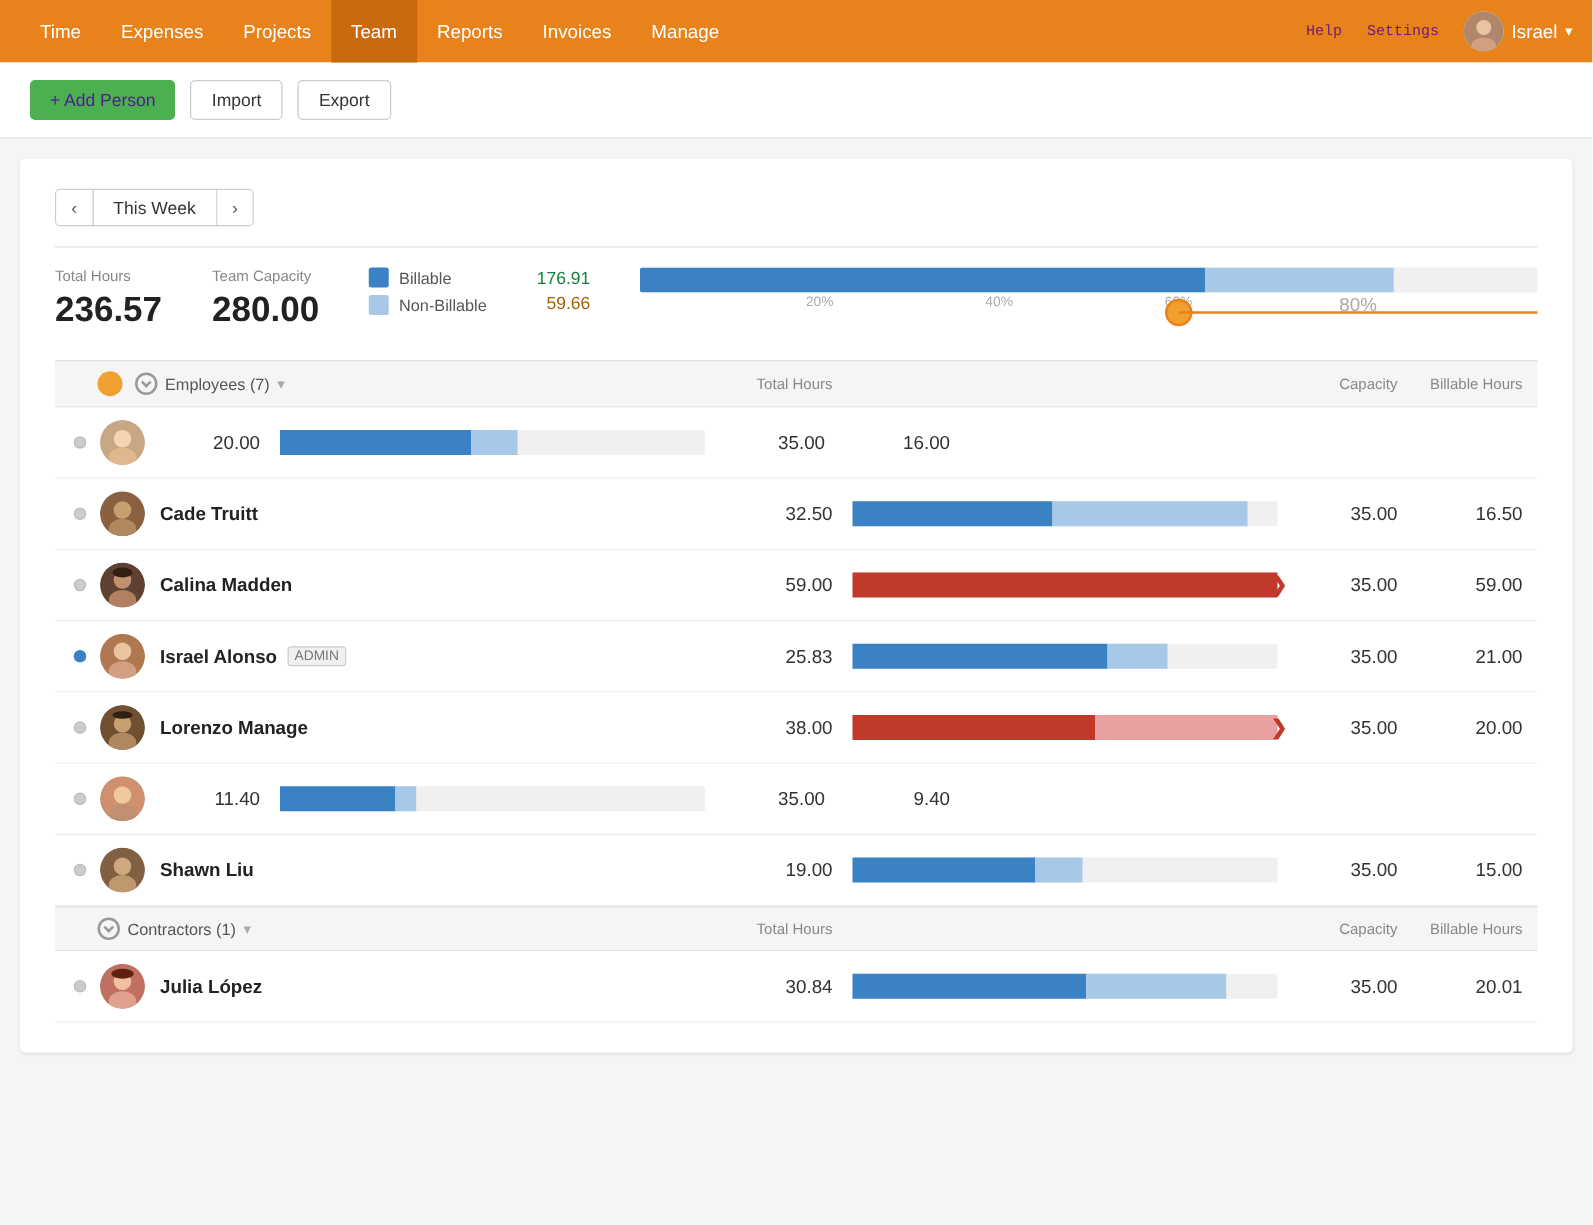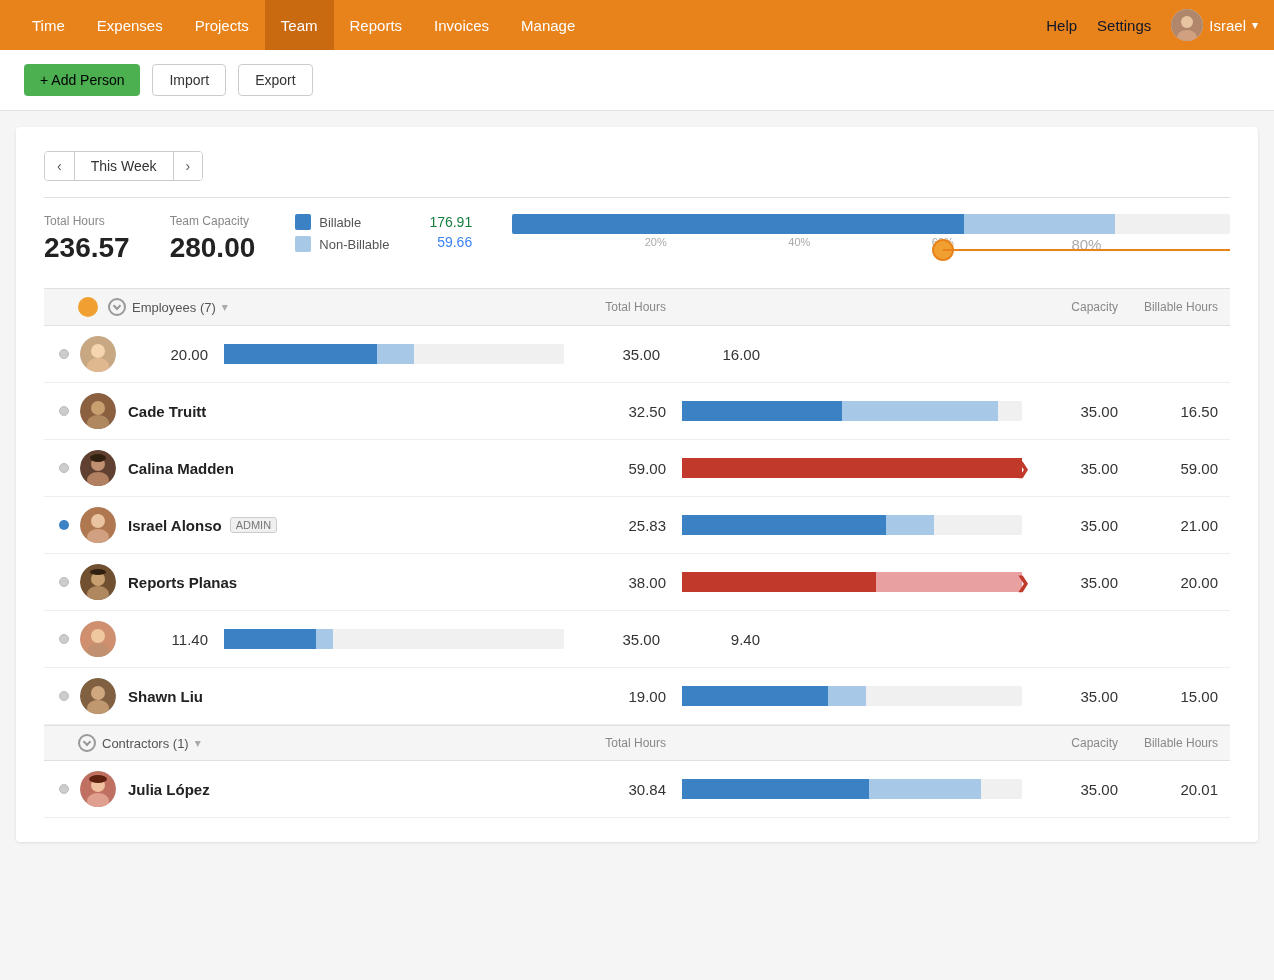--- a/index.html
+++ b/index.html
@@ -1,29 +1,29 @@
 <!DOCTYPE html>
 <html><head>
   <meta charset="utf-8">
   <style>
     * { box-sizing: border-box; margin: 0; padding: 0; }
     body { font-family: -apple-system, BlinkMacSystemFont, 'Segoe UI', sans-serif; background: #f5f5f5; font-size: 14px; color: #333; }
     .nav-links { display: flex; gap: 0; flex: 1; }
     .nav-link { color: #fff; padding: 0 16px; height: 50px; display: flex; align-items: center; font-size: 15px; cursor: pointer; text-decoration: none; }
     .nav-link.team-active { background: #c96a10; }
     .nav-right { display: flex; align-items: center; gap: 20px; margin-left: auto; }
-    .nav-right-link { color: #0f172a; font-size: 15px; cursor: pointer; }
+    .nav-right-link { color: #701a75; font-size: 12px; cursor: pointer; font-family: Liberation Mono, monospace; }
     .avatar-wrap { display: flex; align-items: center; gap: 6px; cursor: pointer; }
     .avatar-img { width: 32px; height: 32px; border-radius: 50%; background: #ccc; overflow: hidden; display: flex; align-items: center; justify-content: center; }
     .avatar-img svg { width: 32px; height: 32px; }
     .avatar-name { color: #fff; font-size: 15px; }
 
     
     .toolbar { background: #fff; padding: 14px 24px; display: flex; align-items: center; gap: 12px; border-bottom: 1px solid #e0e0e0; }
-    .btn-add { background: #4caf50; color: #000000; border: none; padding: 8px 16px; border-radius: 4px; font-size: 14px; cursor: pointer; display: flex; align-items: center; gap: 6px; font-weight: 500; }
+    .btn-add { background: #4caf50; color: #4c1d95; border: none; padding: 8px 16px; border-radius: 4px; font-size: 14px; cursor: pointer; display: flex; align-items: center; gap: 6px; font-weight: 500; }
     .btn-outline { background: #fff; border: 1px solid #ccc; padding: 7px 16px; border-radius: 4px; font-size: 14px; cursor: pointer; color: #333; }
 
     
     .main { padding: 24px 28px; background: #fff; margin: 16px; border-radius: 4px; box-shadow: 0 1px 3px rgba(0,0,0,0.1); }
 
     
     .week-header { display: flex; align-items: center; justify-content: space-between; margin-bottom: 16px; }
     .week-nav { display: flex; align-items: center; gap: 0; border: 1px solid #ccc; border-radius: 4px; overflow: hidden; }
     .week-nav-btn { background: #fff; border: none; padding: 6px 12px; cursor: pointer; font-size: 14px; color: #555; }
     .week-nav-label { padding: 6px 16px; background: #fff; font-size: 14px; color: #333; border-left: 1px solid #ccc; border-right: 1px solid #ccc; }
@@ -119,21 +119,21 @@
         <div class="legend-color billable"></div>
         <span>Billable</span>
       </div>
       <div class="legend-item">
         <div class="legend-color nonbillable"></div>
         <span>Non-Billable</span>
       </div>
     </div>
     <div style="display:flex;flex-direction:column;gap:4px;">
       <span style="font-size:14px;color:#15803d;text-align:right;">176.91</span>
-      <span style="font-size:14px;color:#3b82f6;text-align:right;">59.66</span>
+      <span style="font-size:14px;color:#a16207;text-align:right;">59.66</span>
     </div>
     <div style="flex:1;position:relative;">
 
       <div style="background:#f0f0f0;height:20px;border-radius:2px;overflow:hidden;display:flex;">
         <div style="background:#3b82c4;width:63%;height:100%;"></div>
         <div style="background:#a8c8e8;width:21%;height:100%;"></div>
       </div>
 
       <div style="position:relative;height:28px;margin-top:2px;">
         <span style="position:absolute;left:20%;transform:translateX(-50%);font-size:11px;color:#aaa;">20%</span>
@@ -281,21 +281,21 @@
       </div>
       <div class="row-avatar">
           <svg viewBox="0 0 36 36" xmlns="http://www.w3.org/2000/svg">
             <circle cx="18" cy="18" r="18" fill="#705030"></circle>
             <circle cx="18" cy="15" r="7" fill="#c8a070"></circle>
             <ellipse cx="18" cy="30" rx="11" ry="8" fill="#b08860"></ellipse>
             <ellipse cx="18" cy="8" rx="8" ry="3" fill="#302010"></ellipse>
           </svg>
         </div>
       <div class="row-name">
-        Reports Planas
+        Lorenzo Manage
         
       </div>
       <div class="row-hours">38.00</div>
       <div class="row-bar">
         <div style="width:100%;height:100%;display:flex;position:relative;">
 
       <div style="background:#c0392b;width:57%;height:100%;"></div>
       <div style="background:#e8a0a0;width:43%;height:100%;"></div>
 
           <div style="position:absolute;right:-8px;top:50%;transform:translateY(-50%);color:#c0392b;font-size:16px;font-weight:bold;">❯</div>

